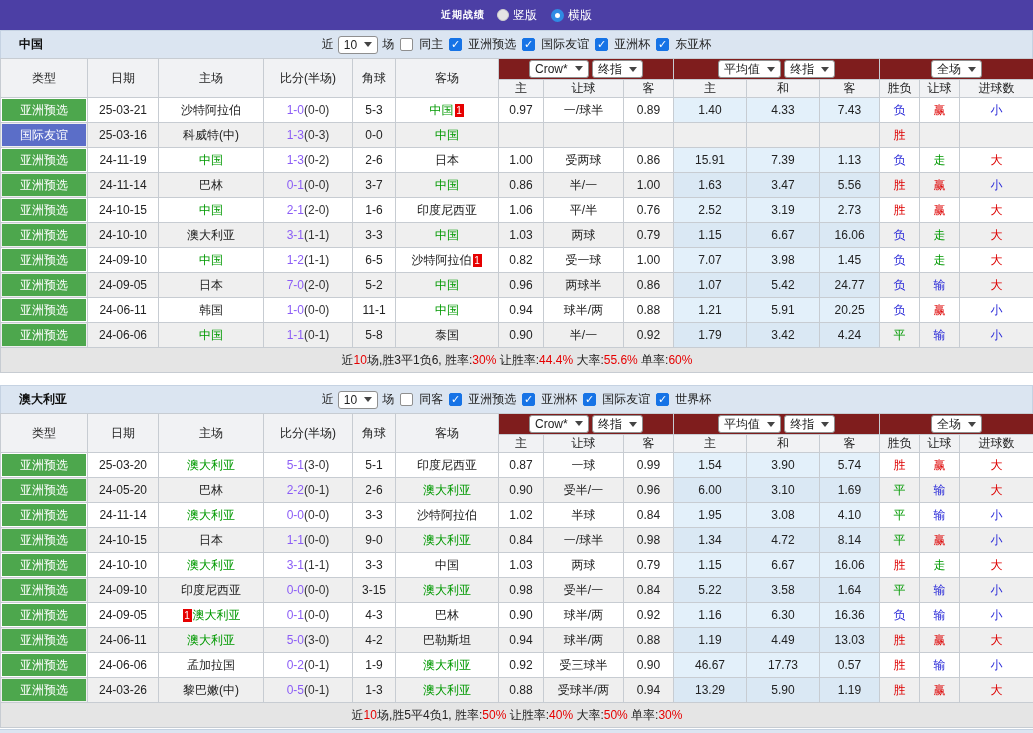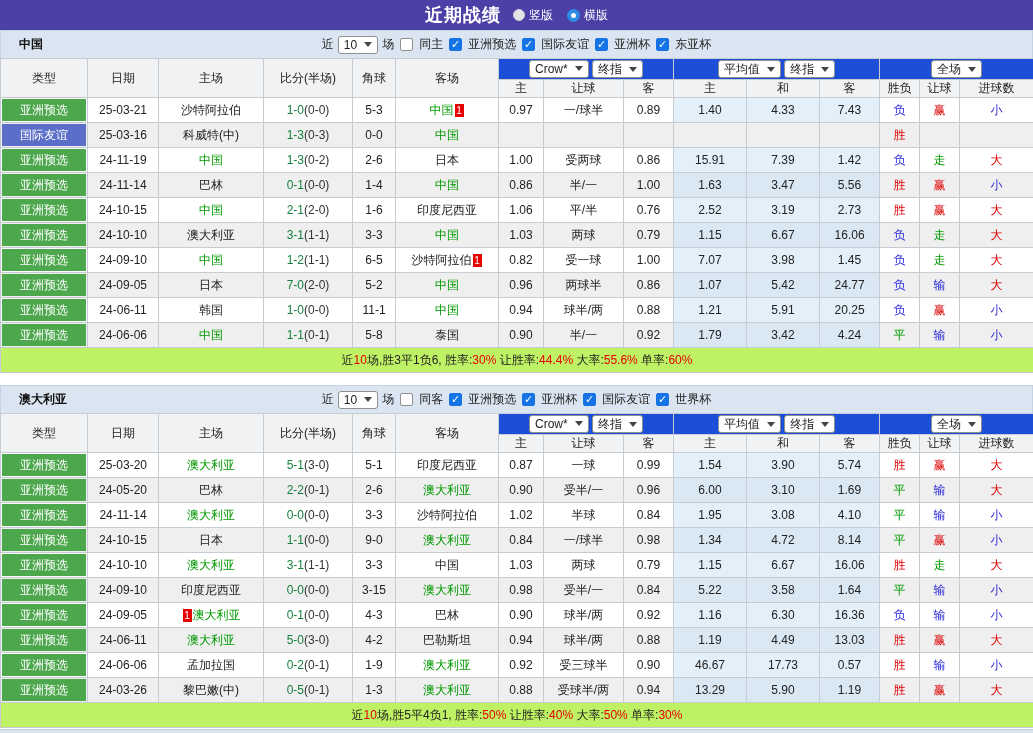--- a/index.html
+++ b/index.html
@@ -1,51 +1,51 @@
 <!DOCTYPE html>
 <html><head>
 <meta charset="utf-8">
 <style>
   * { box-sizing: border-box; }
   body { margin:0; width:1033px; background:#fff; font-family:"Liberation Sans","DejaVu Sans",sans-serif; font-size:12px; color:#222; }
   .topbar { height:30px; background:#4c3fa5; display:flex; align-items:center; justify-content:center; gap:12px; color:#fff; }
-  .topbar .title { font-size:18px; font-weight:bold; letter-spacing:1px; }
+  .topbar .title { font-size:10px; font-weight:bold; letter-spacing:1px; }
   .radio-group { display:flex; align-items:center; gap:14px; }
   .radio-opt { display:flex; align-items:center; gap:4px; cursor:default; }
   .radio { width:12px; height:12px; border-radius:50%; background:#e4e4e4; border:1px solid #cfcfcf; display:inline-block; }
   .radio.checked { width:13px; height:13px; background:#fff; border:4px solid #2f8be4; }
   .section { width:1033px;border-radius:14px; }
   .section + .section { margin-top:12px; }
   .filterbar { height:28px; background:#dbe5f1; border:1px solid #c5d2e2; border-bottom:none; display:flex; align-items:center; position:relative; }
   .team-title { position:absolute; left:18px; font-weight:bold; color:#111; }
   .filter-controls { margin:0 auto; display:flex; align-items:center; gap:4px; }
   .sel { display:inline-flex; align-items:center; gap:7px; background:#fff; border:1px solid #8f8f8f; border-radius:3px; padding:1px 5px; height:18px; white-space:nowrap; }
   .caret { width:0; height:0; border-left:4px solid transparent; border-right:4px solid transparent; border-top:5px solid #444; display:inline-block; }
   .checkbox { width:13px; height:13px; border:1px solid #8f8f8f; border-radius:2px; background:#fff; display:inline-flex; align-items:center; justify-content:center; margin:0 2px; }
   .checkbox.checked { background:#1673e6; border-color:#1673e6; color:#fff; font-size:11px; font-weight:bold; line-height:1; }
   table { border-collapse:collapse; width:1033px; table-layout:fixed; }
   th, td { border:1px solid #c7ccd2; text-align:center; vertical-align:middle; padding:0; white-space:nowrap; overflow:hidden; }
   th { background:#f1f2f4; font-weight:normal; height:21px; color:#222; }
-  th.selrow { background:#1d4ed8; }
+  th.selrow { background:#7f1d1d; }
   th.sub { height:17px; }
   td { height:25px; }
   tr.even td { background:#efefef; }
   td.typecell { padding:0; background:#fff; }
   tr.even td.typecell { background:#efefef; }
   .badge { display:block; margin:1px; height:22px; line-height:22px; color:#fff; }
   .badge.green { background:#4da74d; }
   .badge.blue  { background:#5b6ec8; }
   .tgreen { color:#009900; }
-  .ft { color:#15803d; }
+  .ft { color:#8b5cf6; }
   .ht { color:#333; }
   td.avgon { background:#e3f0fa; }
   tr.even td.avgon { background:#dae8f4; }
   .card { display:inline-block; background:#e60000; color:#fff; width:9px; height:13px; line-height:13px; font-size:10px; vertical-align:middle; margin:0 1px; }
   .c-red { color:#dd0000; } .c-blue { color:#2828d8; } .c-green { color:#009900; }
-  td.summary { height:25px; background:#bef264; color:#222; }
+  td.summary { height:25px; background:#e5e5e5; color:#222; }
   .seg-red { color:#e60000; }
   .bottom-strip { height:11px; background:#dbe5f1; border-top:1px solid #c5d2e2; margin-top:1px; }
 </style>
 </head>
 <body>
 
 <div class="topbar">
   <span class="title">近期战绩</span>
   <span class="radio-group">
     <span class="radio-opt">
@@ -193,33 +193,33 @@
             <td>24-11-19</td>
             <td><span class="tgreen">中国</span></td>
             <td><span class="ft">1-3</span><span class="ht">(0-2)</span></td>
             <td>2-6</td>
             <td><span>日本</span></td>
             <td>1.00</td>
             <td>受两球</td>
             <td>0.86</td>
             <td class="avgon">15.91</td>
             <td class="avgon">7.39</td>
-            <td class="avgon">1.42</td>
+            <td class="avgon">1.13</td>
             <td class="c-blue">负</td>
             <td class="c-green">走</td>
             <td class="c-red">大</td>
           </tr>
           <tr class="even">
             <td class="typecell">
               <span class="badge green">亚洲预选</span>
             </td>
             <td>24-11-14</td>
             <td><span>巴林</span></td>
             <td><span class="ft">0-1</span><span class="ht">(0-0)</span></td>
-            <td>1-4</td>
+            <td>3-7</td>
             <td><span class="tgreen">中国</span></td>
             <td>0.86</td>
             <td>半/一</td>
             <td>1.00</td>
             <td class="avgon">1.63</td>
             <td class="avgon">3.47</td>
             <td class="avgon">5.56</td>
             <td class="c-red">胜</td>
             <td class="c-red">赢</td>
             <td class="c-blue">小</td>

